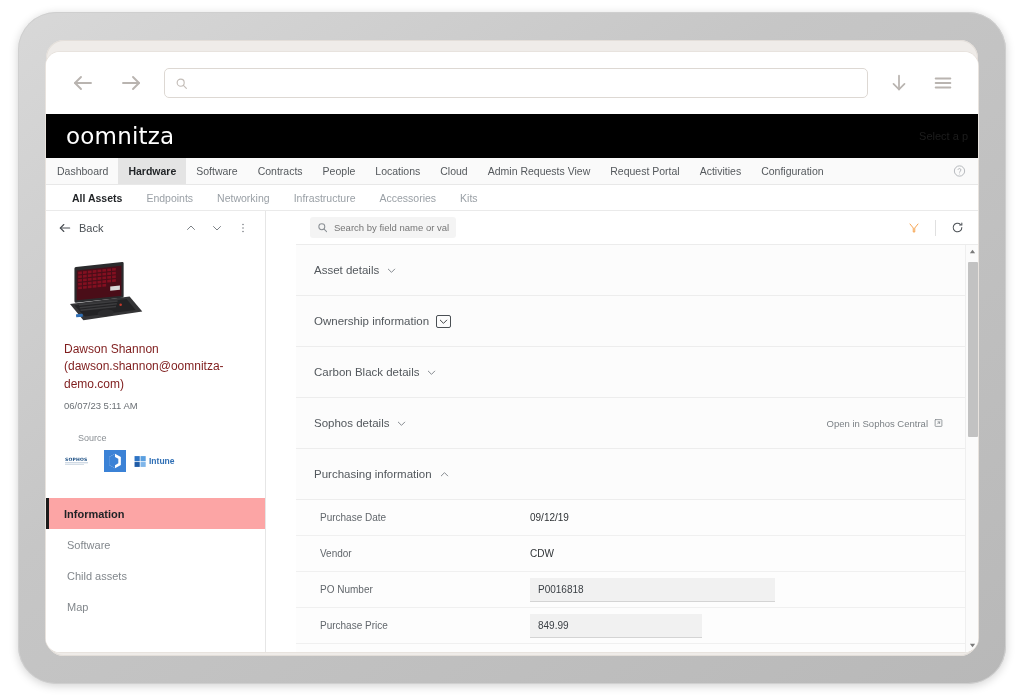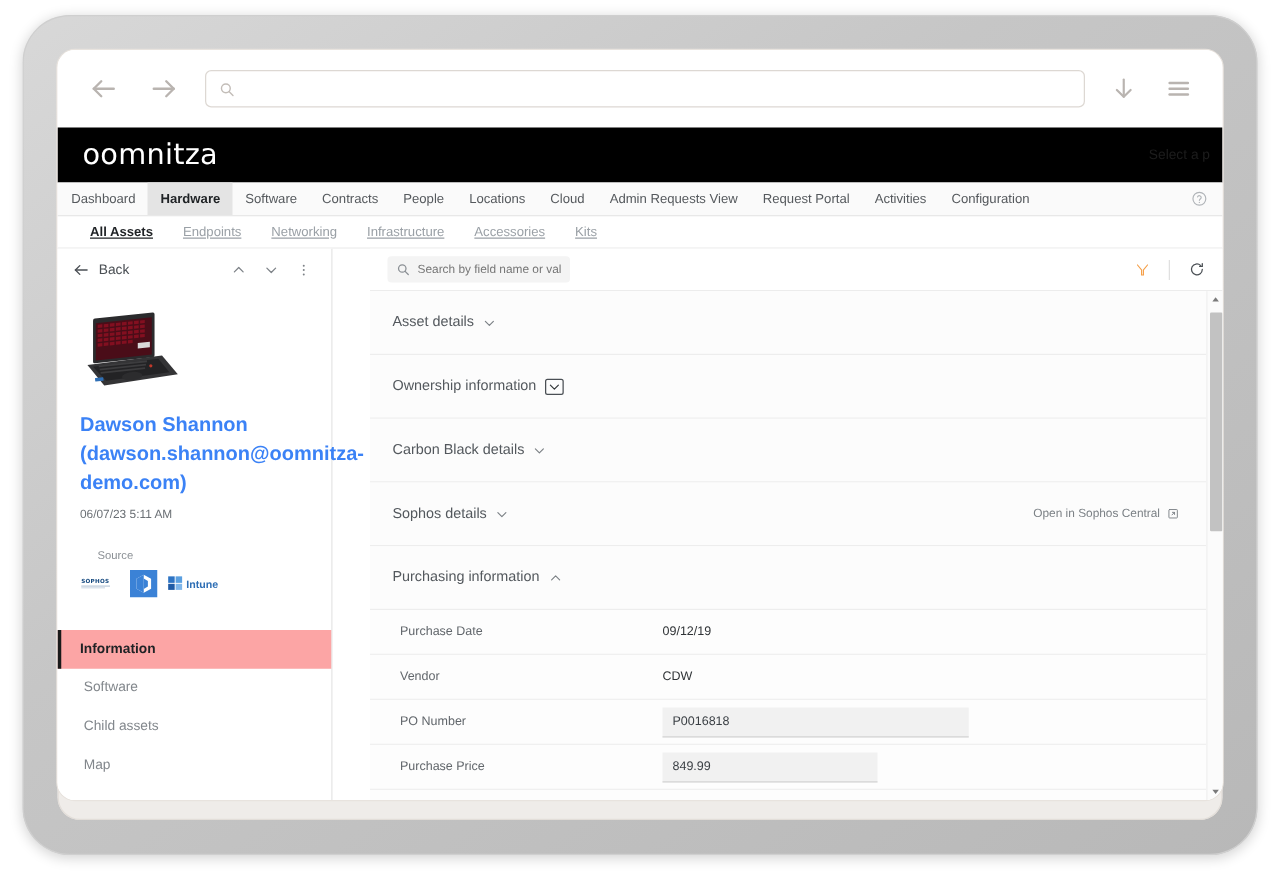--- a/index.html
+++ b/index.html
@@ -22,21 +22,21 @@
   #device-inner-bezel {
     position: absolute;
     left: 28px; top: 28px;
     width: 932px; height: 616px;
     border-radius: 18px;
     background: #efece9;
     box-shadow: inset 0 0 0 1px #e3ded9;
   }
   #screen {
     position: absolute;
-    left: 46px; top: 40px;
+    left: 46px; top: 52px;
     width: 932px; height: 600px;
     border-radius: 14px;
     background: #ffffff;
     overflow: hidden;
     box-shadow: 0 0 0 1px #e8e3de;
   }
 
   
   #browser-chrome {
     height: 62px;
@@ -146,21 +146,20 @@
     align-items: stretch;
     padding-left: 14px;
   }
   .snav-item {
     display: flex; align-items: center;
     padding: 0 12px;
     font-size: 10.5px;
     color: #9aa0a6;
     cursor: pointer;
     white-space: nowrap;
-    text-decoration: underline;
   }
   .snav-item.active { color: #1f2225; font-weight: bold; }
 
   
   #app-body {
     display: flex;
     height: 441px;
     background: #ffffff;
     gap: 30px;
   }
@@ -192,23 +191,23 @@
     display: flex; align-items: center; justify-content: center;
     color: #7d8287; cursor: pointer;
   }
   #asset-thumb {
     margin: 12px 0 0 18px;
     width: 82px; height: 70px;
     position: relative;
   }
   #asset-name {
     margin: 14px 18px 0 18px;
-    font-size: 16px;
-    font-weight: bold;
-    color: #3b82f6;
+    font-size: 12px;
+    font-weight: normal;
+    color: #7f1d1d;
     line-height: 1.45;
   }
   #asset-timestamp {
     margin: 7px 18px 0 18px;
     font-size: 9.5px;
     color: #6b7075;
   }
   #source-label {
     margin: 22px 18px 0 32px;
     font-size: 9px;

